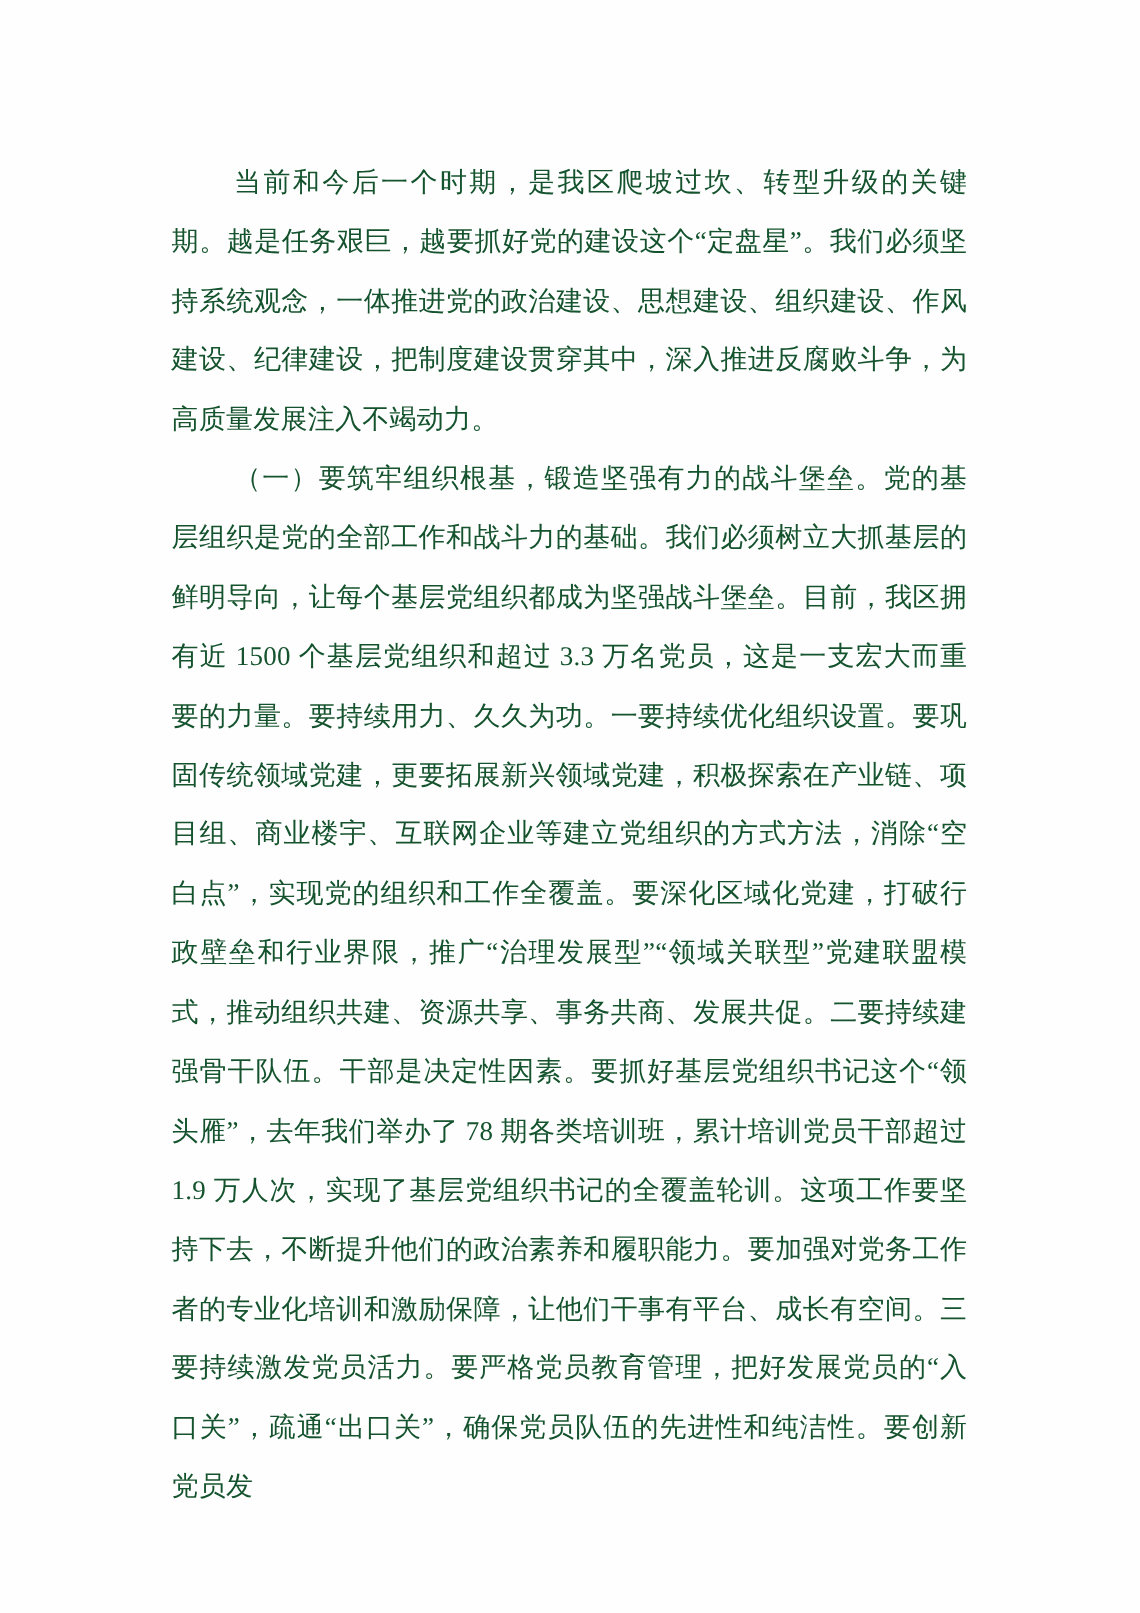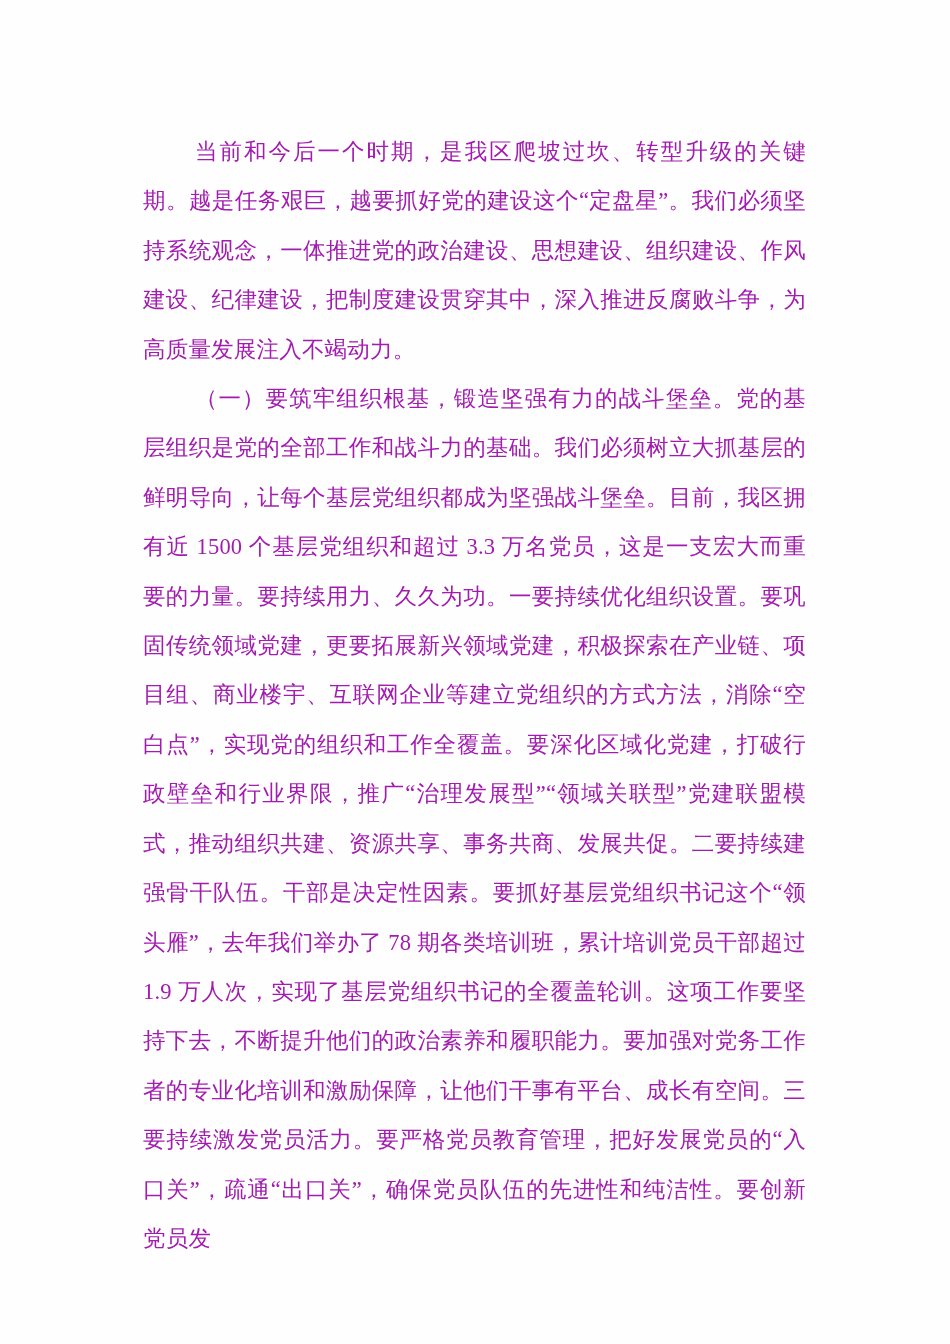--- a/index.html
+++ b/index.html
@@ -19,21 +19,21 @@
     position: absolute;
     left: 143px;
     top: 127px;
     width: 663px;
   }
   .para {
     margin: 0;
     padding: 0;
     font-size: 22.5px;
     line-height: 49.4px;
-    color: #a21caf;
+    color: #14532d;
     text-align: justify;
     text-indent: 52px;
     letter-spacing: 0.2px;
     font-family: "Liberation Serif", serif;
     word-break: break-all;
   }
 </style>
 </head>
 <body>
 

